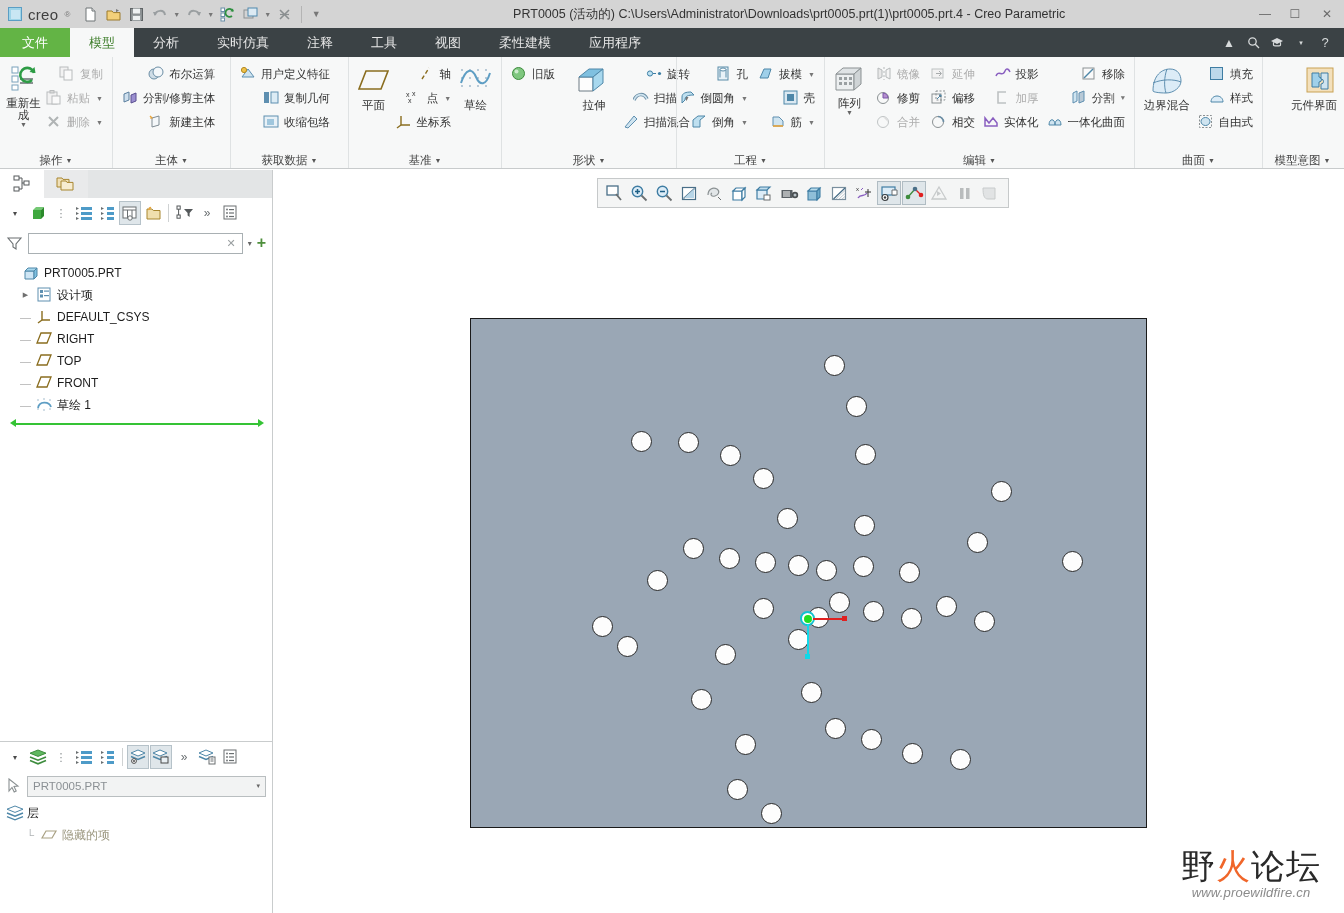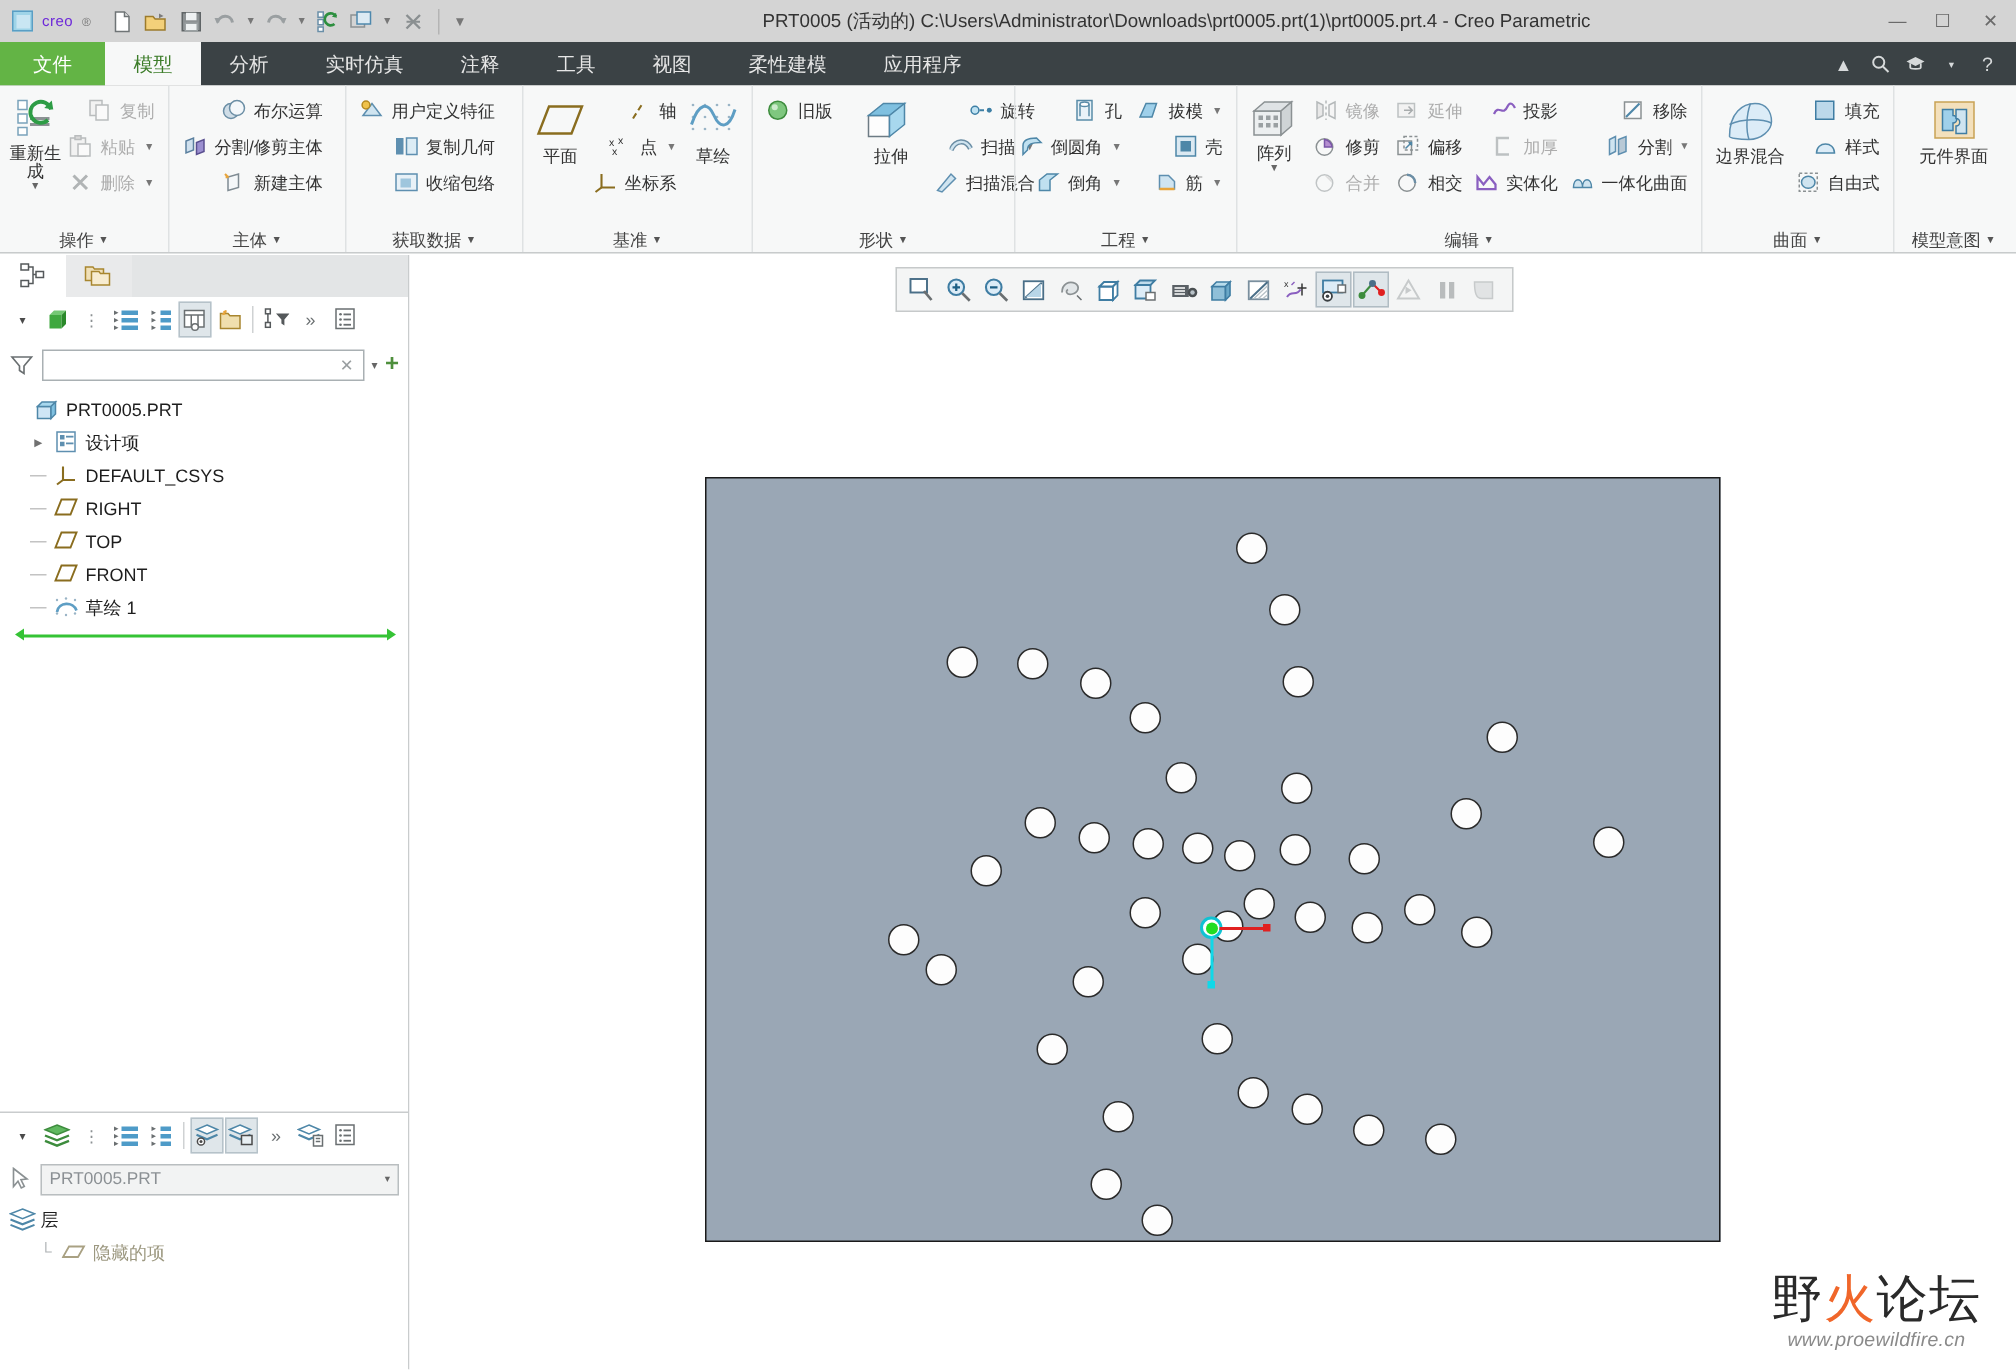--- a/index.html
+++ b/index.html
@@ -11,21 +11,21 @@
     -webkit-font-smoothing:antialiased;
   }
   .app { position:relative; width:1344px; height:913px; }
 
   
   .titlebar { position:absolute; left:0; top:0; width:1344px; height:28px;
     background:#d4d4d4; display:flex; align-items:center; }
   .logo-box { display:flex; align-items:center; gap:6px; padding:0 10px 0 8px; }
   .creo-cube { width:14px; height:14px; background:#9fd4e8; border:1px solid #5a9ec4; position:relative; }
   .creo-cube::after{content:"";position:absolute;left:2px;top:2px;width:9px;height:9px;background:#c9e6f3;}
-  .creo-word { font-size:10px; color:#6d28d9; letter-spacing:.3px; }
+  .creo-word { font-size:15px; color:#404040; letter-spacing:.3px; }
   .qat { display:flex; align-items:center; gap:2px; }
   .qicon { width:21px; height:21px; display:flex; align-items:center; justify-content:center;
     color:#555; font-size:13px; }
   .qicon svg { display:block; }
   .qcaret { width:9px; height:21px; display:flex; align-items:center; justify-content:center;
     font-size:7px; color:#777; }
   .qsep { width:1px; height:17px; background:#b4b4b4; margin:0 4px; }
   .title-text { flex:1; text-align:center; font-size:12.5px; color:#333; padding-right:90px; }
   .wbtns { position:absolute; right:0; top:0; height:28px; display:flex; }
   .wbtn { width:30px; height:28px; display:flex; align-items:center; justify-content:center;
@@ -764,21 +764,21 @@
         </div>
       </div>
       <div class="rg-title">
         <span>曲面</span>
           <span class="dd">▼</span>
       </div>
     </div>
 
     <div class="rgroup" style="width:80px;">
       <div class="rg-body" style="justify-content:center;">
-        <div class="bigbtn" style="width:72px;">
+        <div class="bigbtn" style="width:72px;align-items:flex-end;">
           <span class="ico" style="width:34px;height:32px;">
             <svg width="34" height="32" viewBox="0 0 34 32">
                 <rect x="4" y="3" width="26" height="24" fill="#f3e0bc" stroke="#c9a254"></rect>
                 <path d="M9 8h7v4a2.5 2.5 0 1 1 0 5v5H9z" fill="#9fd0ea" stroke="#3f7da3"></path>
                 <path d="M18 8h7v16h-7v-5a2.5 2.5 0 1 0 0-5z" fill="#cfe4f0" stroke="#3f7da3"></path>
               </svg>
             </span>
           <span class="lbl">元件界面</span>
         </div>
       </div>

